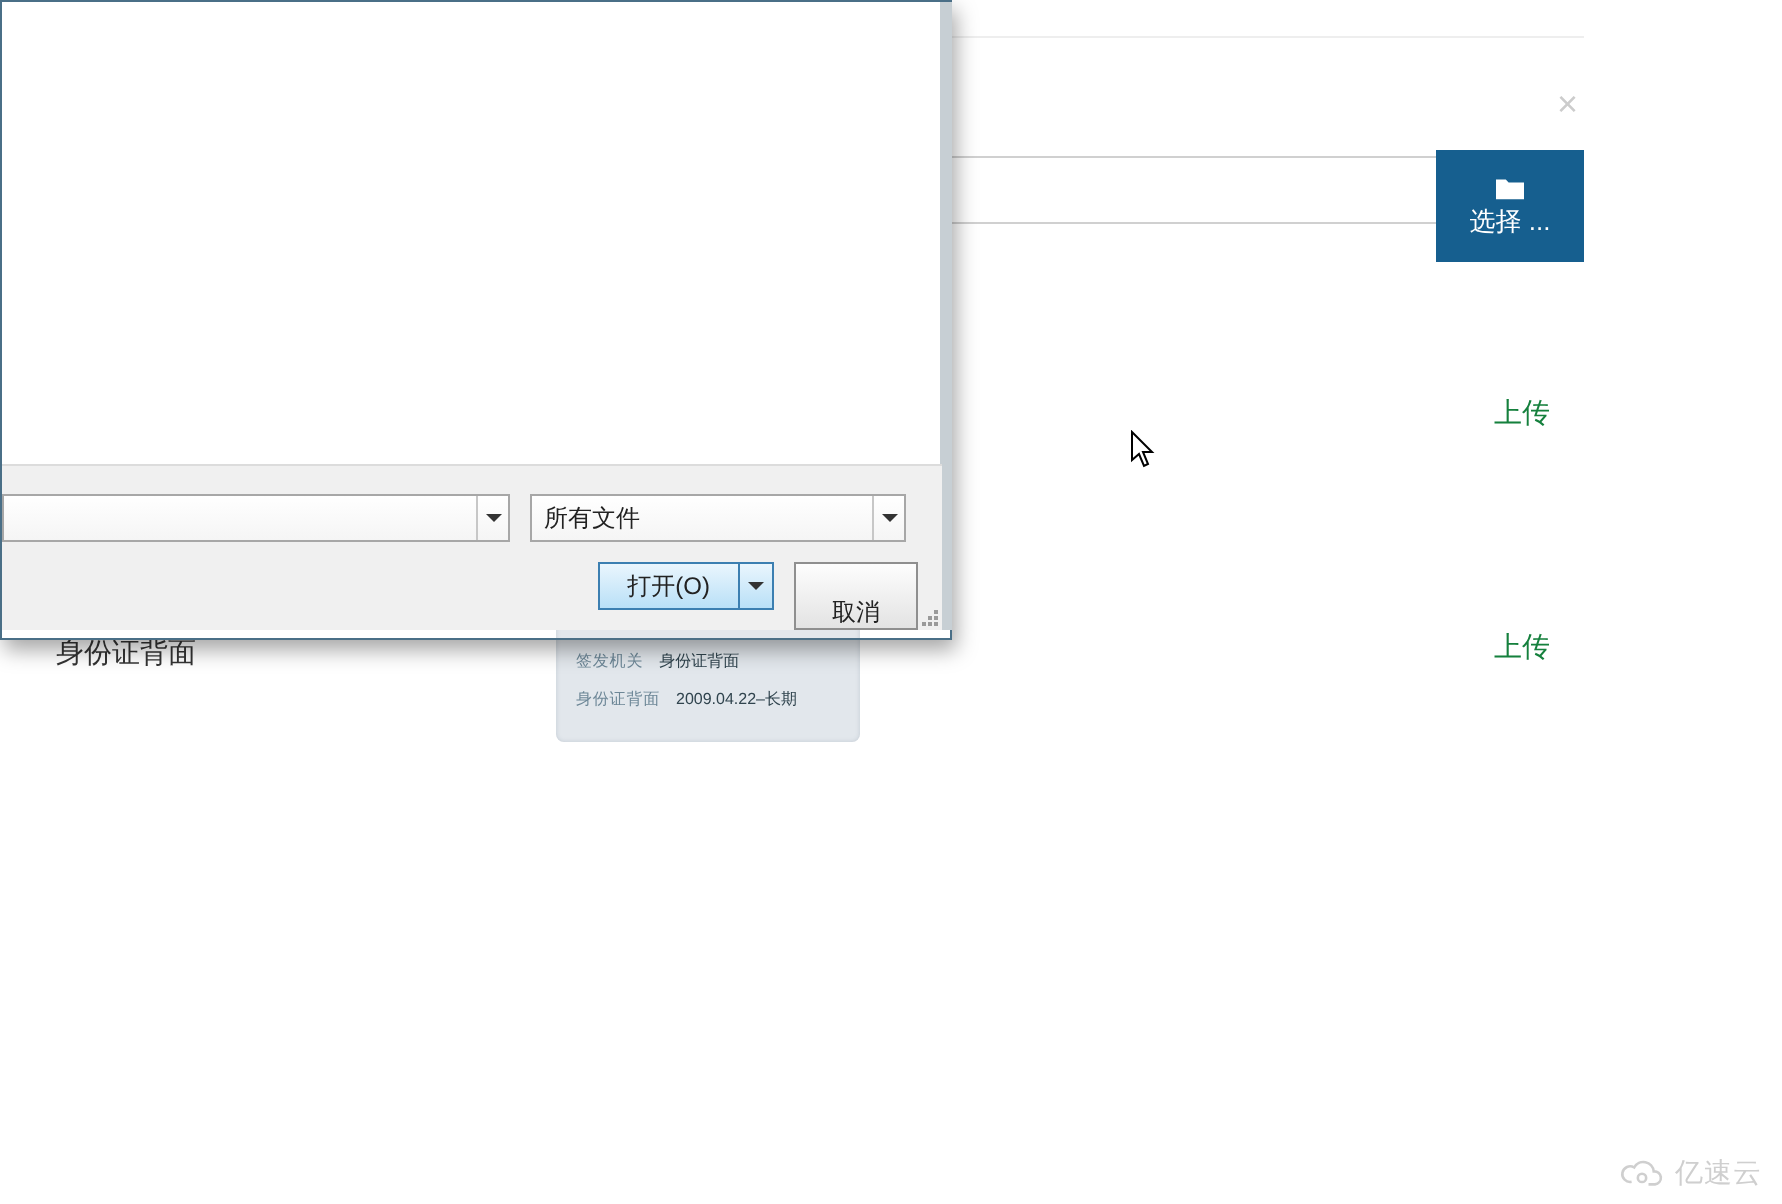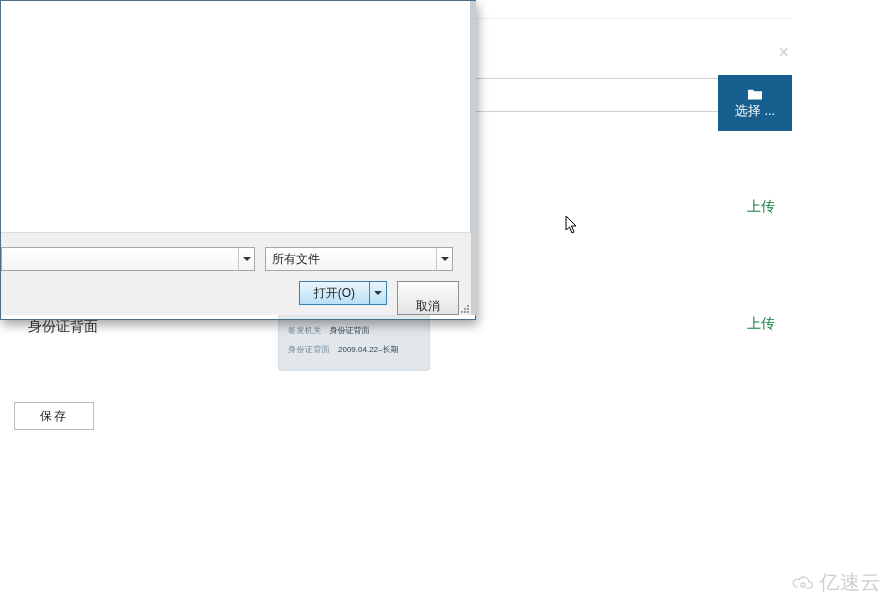--- a/index.html
+++ b/index.html
@@ -67,21 +67,21 @@
       display: flex; gap: 14px;
     }
     .plain-btn {
       width: 80px; height: 28px;
       background: #fff; border: 1px solid #bbb; color: #222;
       font-size: 12px; letter-spacing: 2px; cursor: pointer;
     }
 
     .watermark {
       position: absolute; right: 10px; bottom: 6px;
-      color: #cfcfcf; font-size: 20px; font-weight: 500; letter-spacing: 0.5px;
+      color: #cfcfcf; font-size: 14px; font-weight: 500; letter-spacing: 0.5px;
       display: flex; align-items: center; gap: 4px;
     }
     .watermark svg { width: 26px; height: 16px; stroke: #cfcfcf; fill: none; stroke-width: 2; }
 
     
     .dialog-shadow {
       position: absolute; left: 0; top: 0; width: 476px; height: 320px;
       box-shadow: 2px 5px 10px rgba(0,0,0,0.35);
       border: 1px solid #4a6f87;
     }
@@ -180,21 +180,20 @@
     </div>
     <div class="id-card-row">
       <span class="lab">身份证背面</span>
       <span class="val">2009.04.22–长期</span>
     </div>
   </div>
 
   <a class="upload-link upload-link-2">上传</a>
 
   <div class="bottom-btns">
-    <button class="plain-btn">保存</button>
   </div>
 
   <div class="watermark">
     <svg viewBox="0 0 40 24">
       <path d="M12 18a6 6 0 1 1 2-11 8 8 0 0 1 15 3 5 5 0 0 1 1 10h-5"></path>
       <circle cx="20" cy="15" r="3.2"></circle>
     </svg>
     <span>亿速云</span>
   </div>
 </div>

